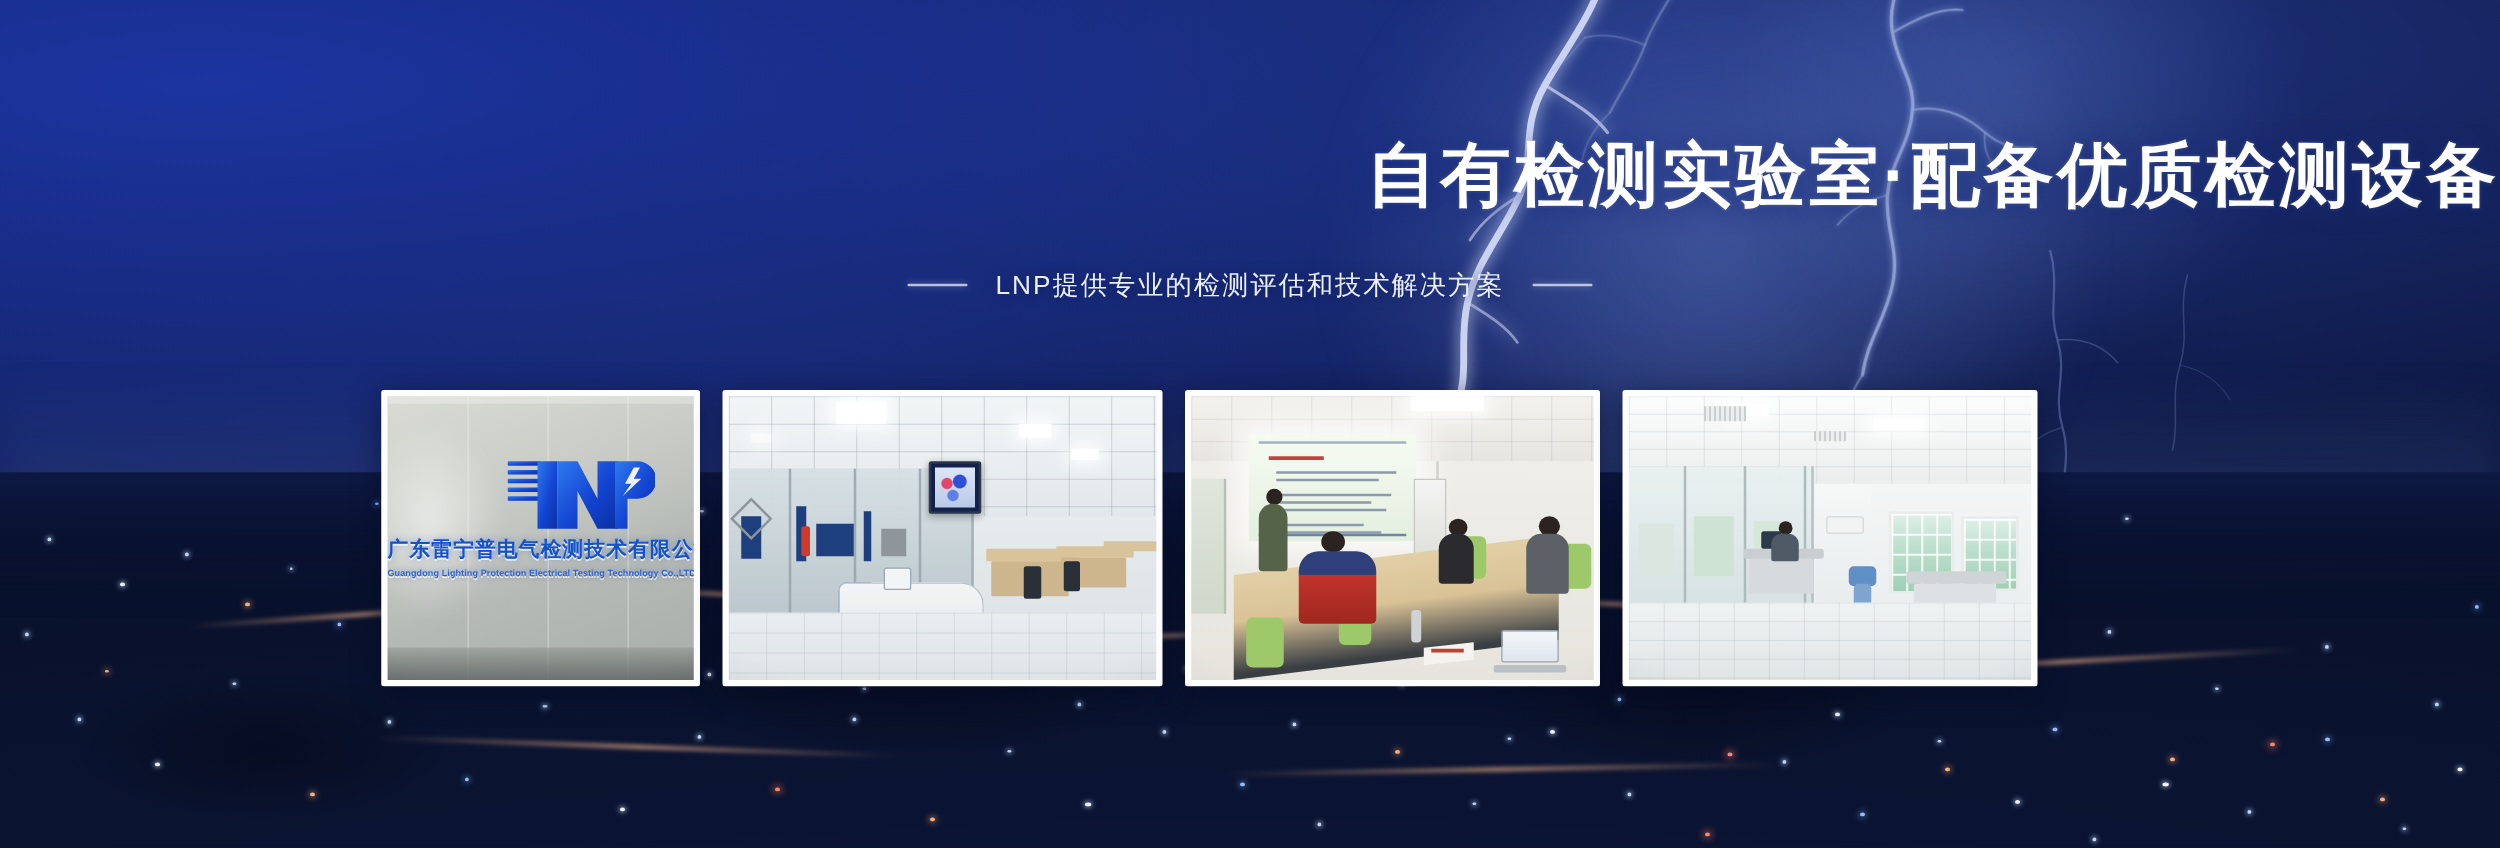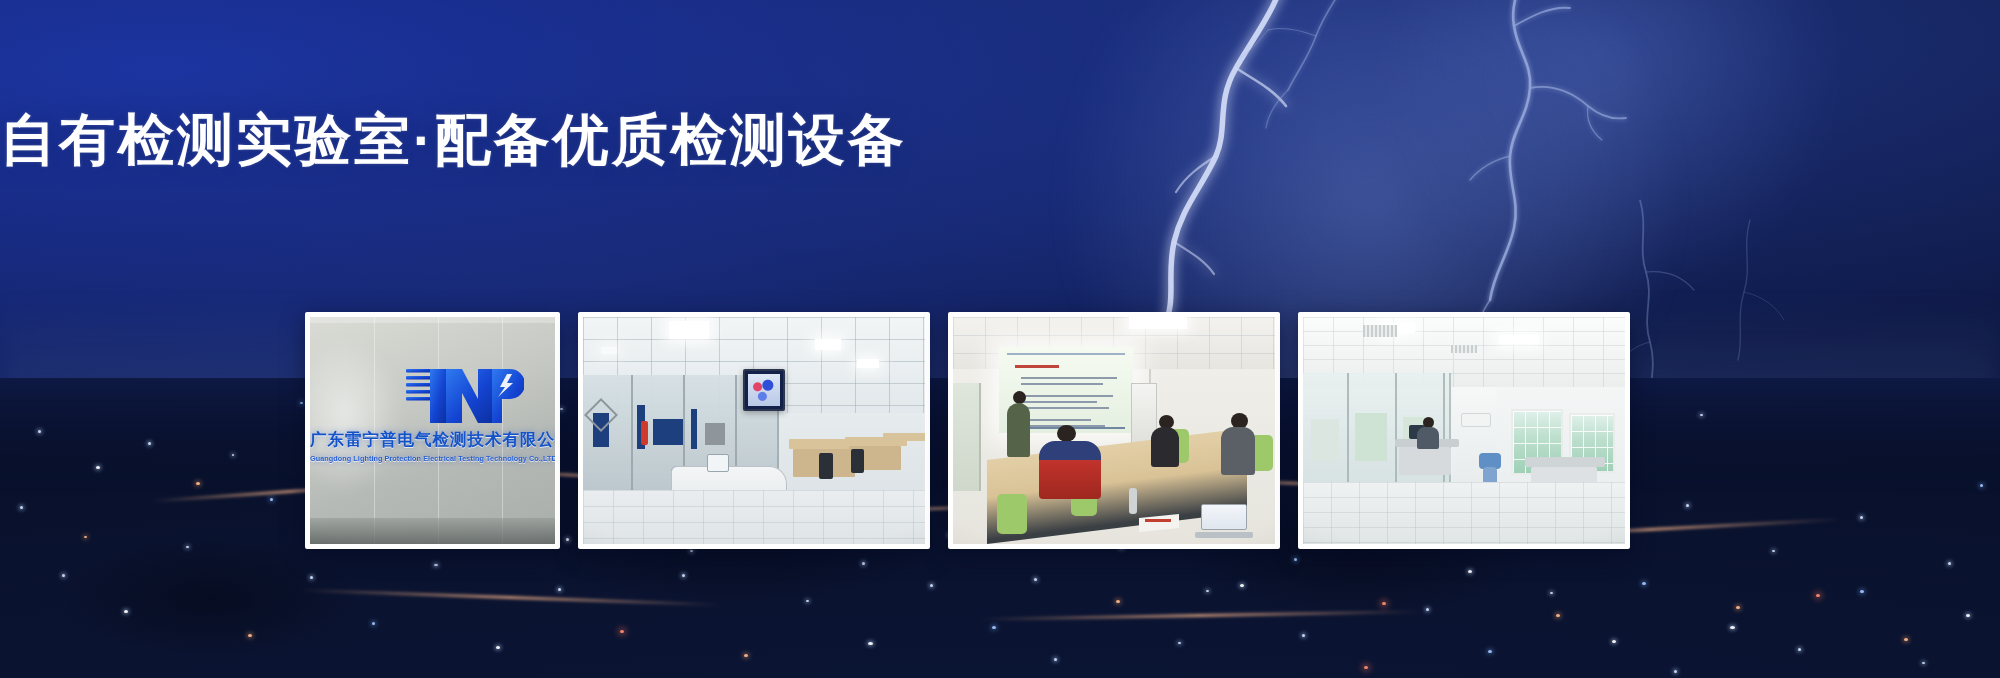--- a/index.html
+++ b/index.html
@@ -64,21 +64,21 @@
   
   .bolt{position:absolute;pointer-events:none;}
   .glowhalo{
     position:absolute;border-radius:50%;
     background:radial-gradient(closest-side, rgba(150,180,255,.30), rgba(120,150,230,0));
     filter:blur(16px);
   }
 
   
   .headline{
-    position:absolute;left:0;right:0;top:109px;text-align:left;
+    position:absolute;left:0;right:0;top:109px;text-align:right;
     color:#ffffff;font-size:56px;font-weight:bold;letter-spacing:3px;
     line-height:1.12;
     text-shadow:0 2px 18px rgba(20,40,120,.75), 0 0 3px rgba(255,255,255,.25);
     white-space:nowrap;
   }
   .subwrap{
     position:absolute;left:0;right:0;top:214px;
     display:flex;align-items:center;justify-content:center;gap:22px;
   }
   .rule{
@@ -409,20 +409,25 @@
       <i style="left:1000px;top:34px;width:3px;height:2px;"></i>
       <i class="w" style="left:1270px;top:44px;width:3px;height:2px;"></i>
       <i style="left:560px;top:30px;width:3px;height:2px;"></i>
       <i class="b" style="left:300px;top:24px;width:3px;height:2px;"></i>
       <i style="left:1700px;top:36px;width:3px;height:2px;"></i>
     </div>
   </div>
 
   <div class="headline">自有检测实验室·配备优质检测设备</div>
 
+  <div class="subwrap">
+    <span class="rule"></span>
+    <span class="subtitle">LNP提供专业的检测评估和技术解决方案</span>
+    <span class="rule"></span>
+  </div>
 
   <div class="photos">
 
     <div class="frame f1">
       <div class="shot p1">
         <div class="ceil"></div>
         <div class="sheen"></div>
         <div class="panelseam" style="left:64px;"></div>
         <div class="panelseam" style="left:128px;"></div>
         <div class="panelseam" style="left:192px;"></div>

